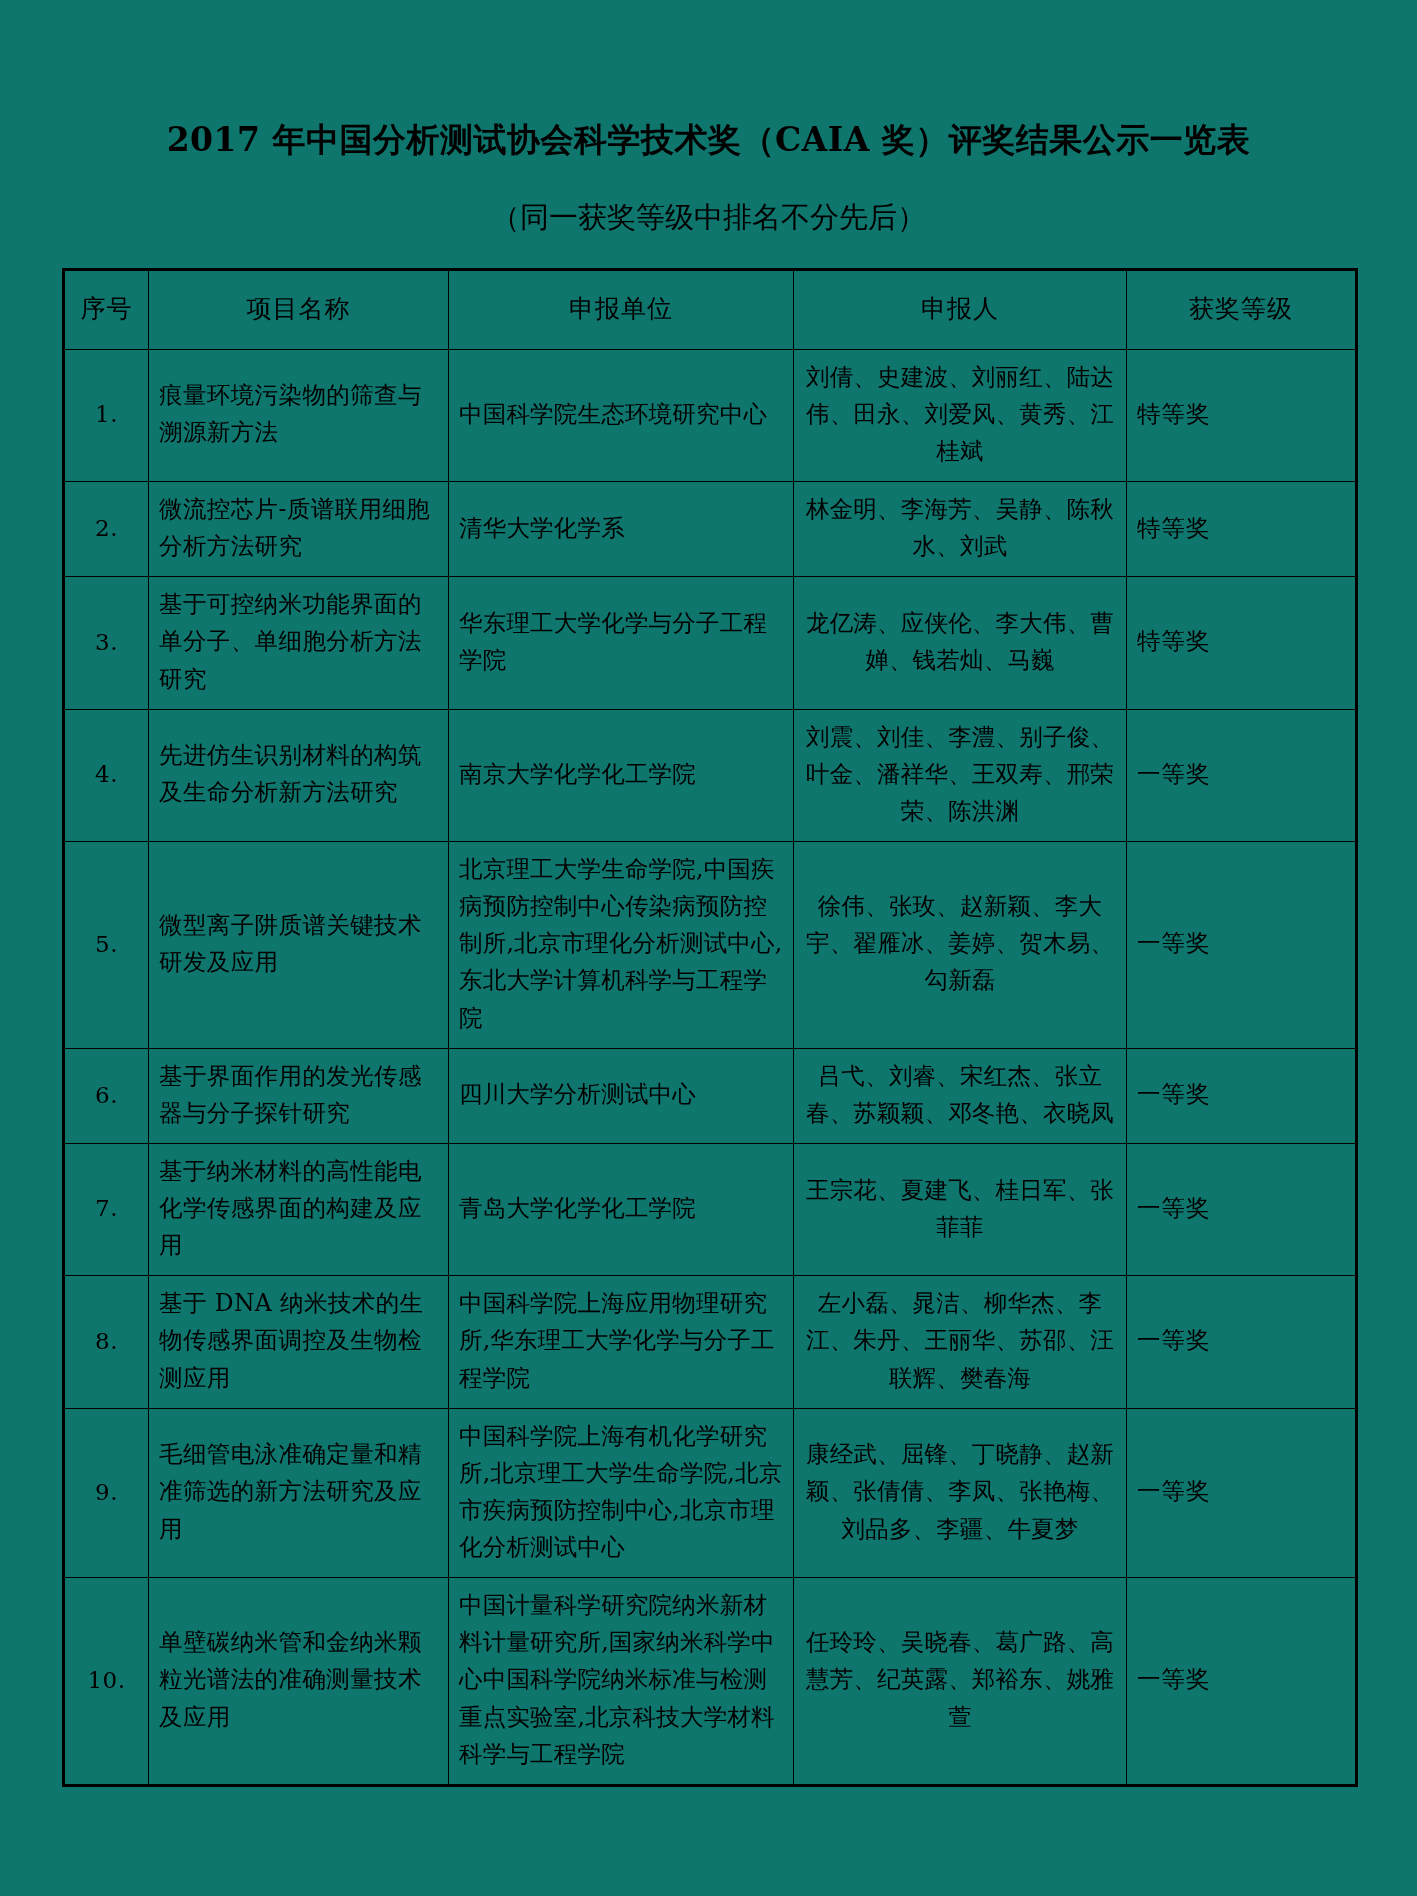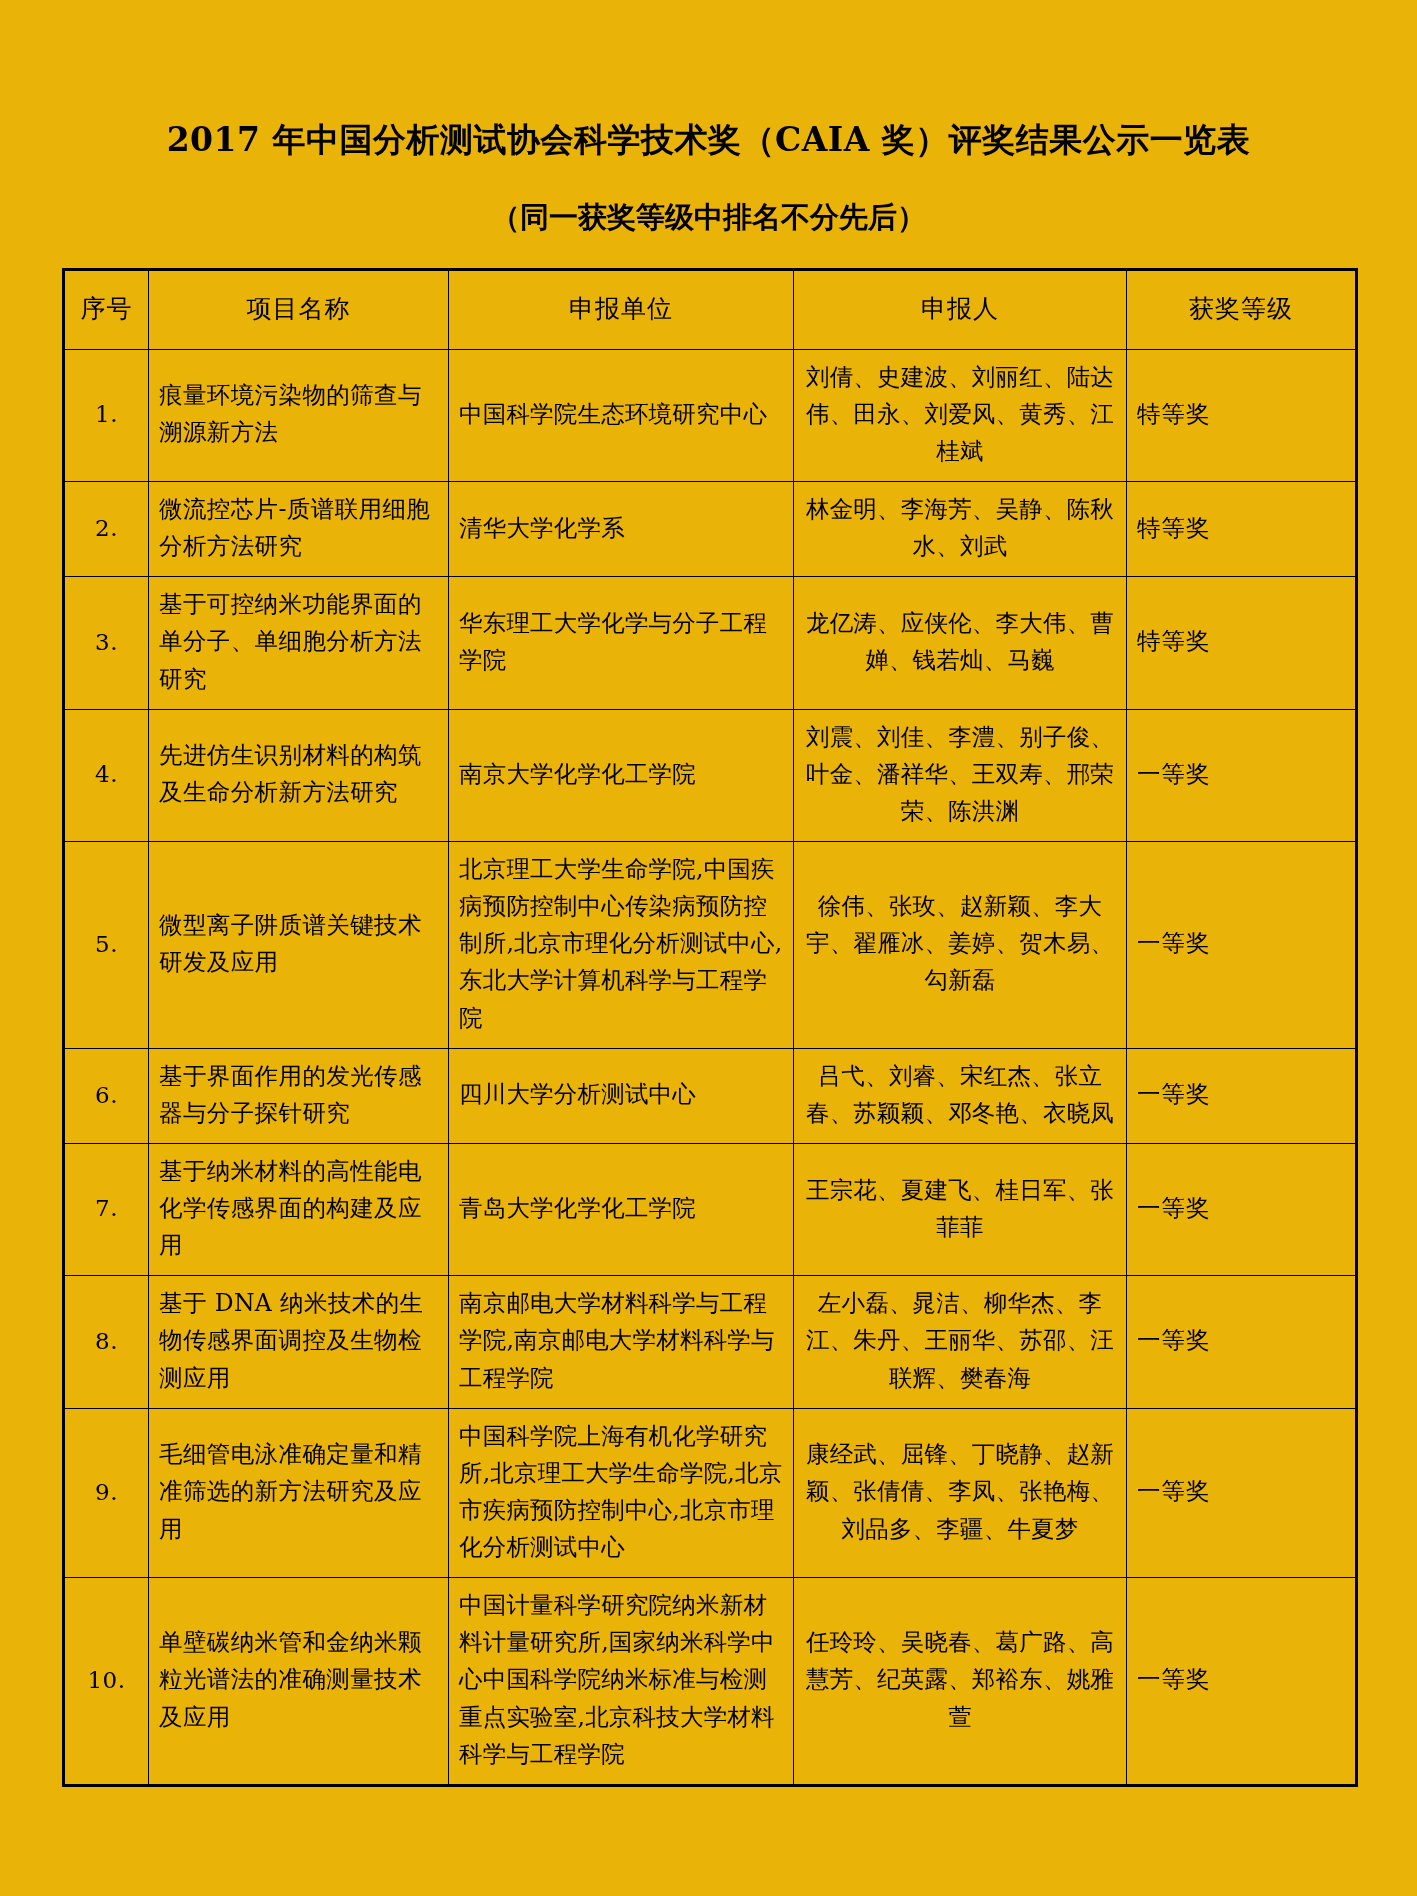--- a/index.html
+++ b/index.html
@@ -14,39 +14,39 @@
     font-family: "DejaVu Serif", "Liberation Serif", serif;
     color: #000000;
     -webkit-font-smoothing: antialiased;
   }
   .page {
     position: relative;
     width: 1417px;
     min-height: 1896px;
     box-sizing: border-box;
     padding: 0;
-    background: #eab308;
+    background: #0f766e;
   }
   .doc-head {
     padding-top: 118px;
     text-align: center;
   }
   .doc-title {
     font-family: "DejaVu Serif", "Liberation Serif", serif;
     font-size: 33px;
     font-weight: 700;
     letter-spacing: 0.5px;
     line-height: 1.35;
     margin: 0;
     white-space: nowrap;
   }
   .doc-subtitle {
     font-family: "DejaVu Serif", "Liberation Serif", serif;
     font-size: 29px;
-    font-weight: 700;
+    font-weight: 400;
     line-height: 1.35;
     margin: 0;
     padding-top: 35px;
     white-space: nowrap;
   }
   .table-wrap {
     padding: 31px 62px 40px 62px;
   }
   table.award-table {
     width: 1293px;
@@ -178,21 +178,21 @@
           <tr>
             <td class="seq">7.</td>
             <td class="proj">基于纳米材料的高性能电化学传感界面的构建及应用</td>
             <td class="org">青岛大学化学化工学院</td>
             <td class="people">王宗花、夏建飞、桂日军、张菲菲</td>
             <td class="award">一等奖</td>
           </tr>
           <tr>
             <td class="seq">8.</td>
             <td class="proj">基于 DNA 纳米技术的生物传感界面调控及生物检测应用</td>
-            <td class="org">南京邮电大学材料科学与工程学院,南京邮电大学材料科学与工程学院</td>
+            <td class="org">中国科学院上海应用物理研究所,华东理工大学化学与分子工程学院</td>
             <td class="people">左小磊、晁洁、柳华杰、李江、朱丹、王丽华、苏邵、汪联辉、樊春海</td>
             <td class="award">一等奖</td>
           </tr>
           <tr>
             <td class="seq">9.</td>
             <td class="proj">毛细管电泳准确定量和精准筛选的新方法研究及应用</td>
             <td class="org">中国科学院上海有机化学研究所,北京理工大学生命学院,北京市疾病预防控制中心,北京市理化分析测试中心</td>
             <td class="people">康经武、屈锋、丁晓静、赵新颖、张倩倩、李凤、张艳梅、刘品多、李疆、牛夏梦</td>
             <td class="award">一等奖</td>
           </tr>

